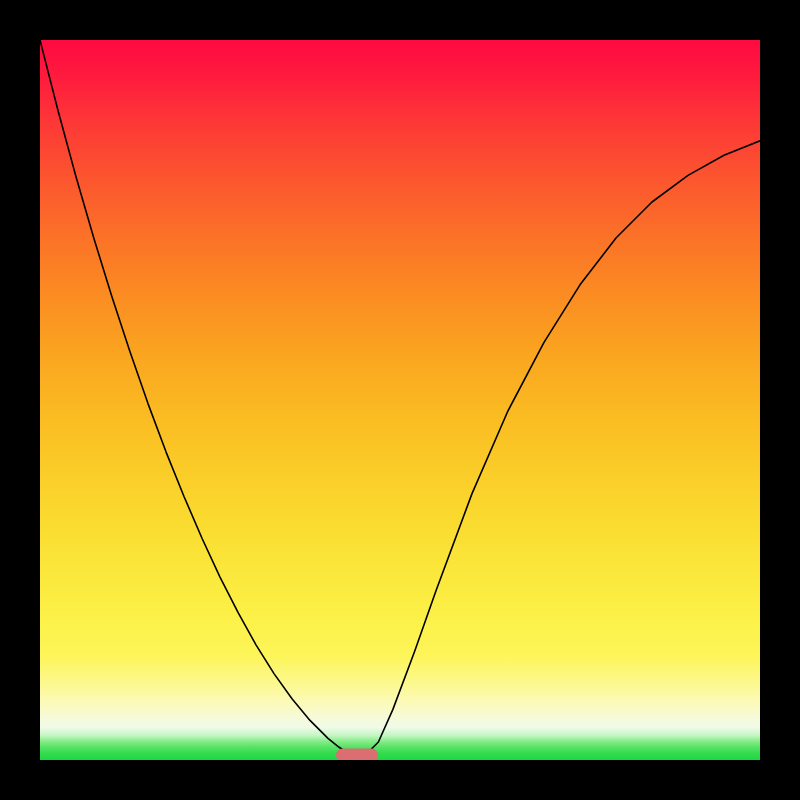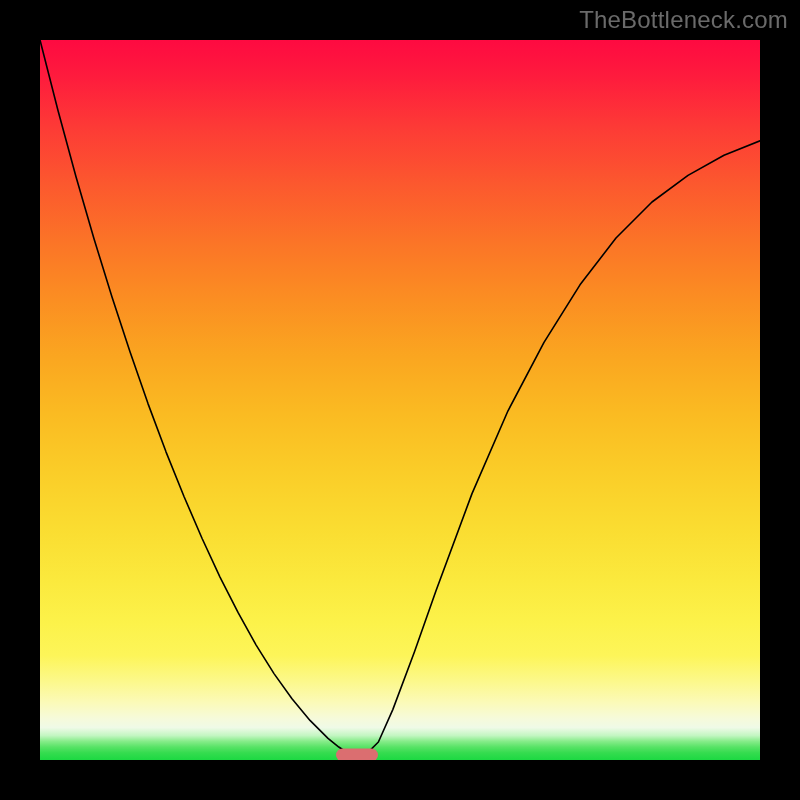--- a/index.html
+++ b/index.html
@@ -78,21 +78,20 @@
     background: #db6e70;
     border-radius: 7px;
     z-index: 3;
     transform: translate(-50%, -50%);
   }
 </style>
 </head>
 <body>
 <div class="frame">
 
-  <div class="watermark">TheBottleneck.com</div>
 
   <div class="plot-area">
     <div class="gradient"></div>
     <svg class="curve" viewBox="0 0 720 720" preserveAspectRatio="none">
       <path d="M0.00 0.00 L18.00 70.56 L36.00 136.80 L54.00 198.72 L72.00 257.04 L90.00 311.76 L108.00 363.60 L126.00 411.84 L144.00 456.48 L162.00 498.24 L180.00 537.12 L198.00 572.40 L216.00 604.80 L234.00 633.60 L252.00 658.80 L270.00 680.40 L288.00 698.40 L298.80 707.04 L309.60 714.24 L316.80 717.84 L324.00 716.40 L338.40 702.00 L352.80 669.60 L374.40 612.00 L396.00 550.80 L432.00 453.60 L468.00 370.80 L504.00 302.40 L540.00 244.80 L576.00 198.00 L612.00 162.00 L648.00 135.36 L684.00 115.20 L720.00 100.80"></path>
     </svg>
     <div class="marker" style="left: 316.8px; top: 715.32px;"></div>
   </div>
 
 </div>

